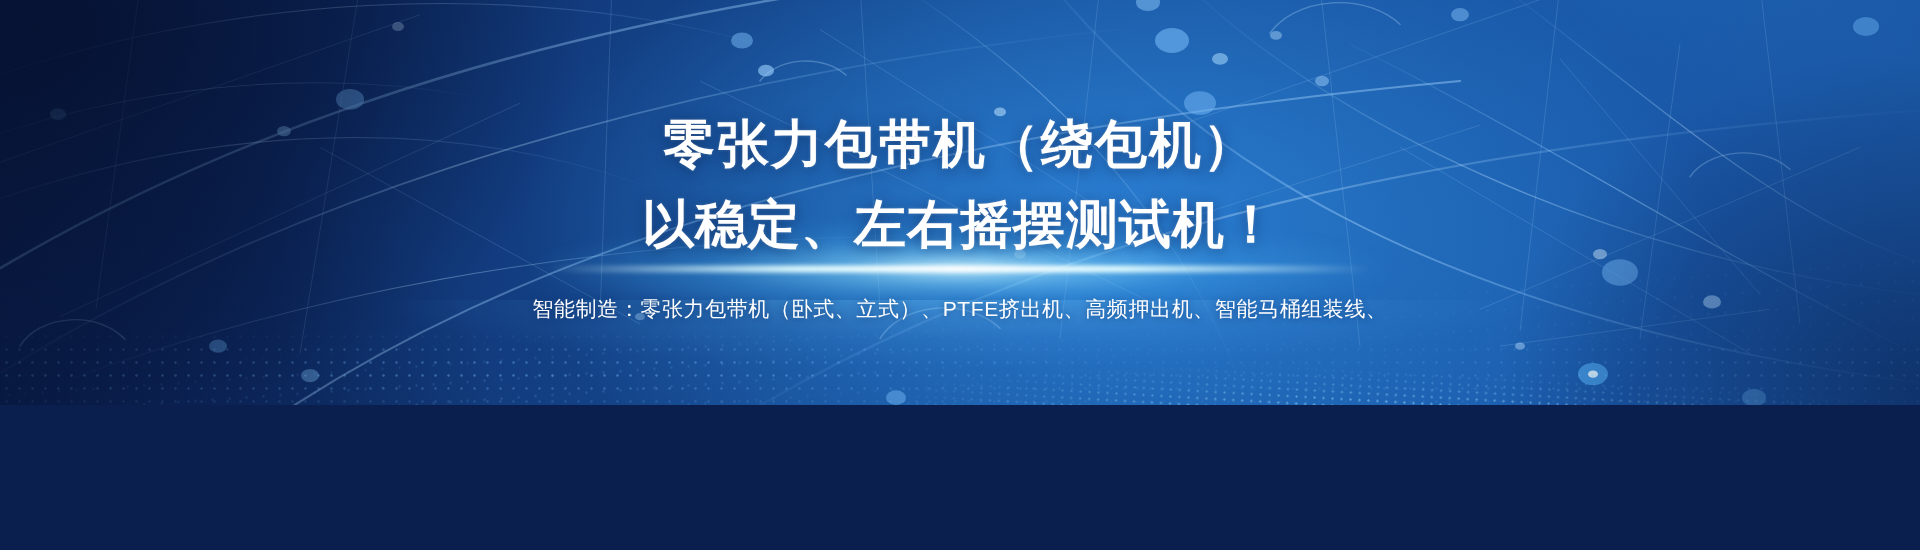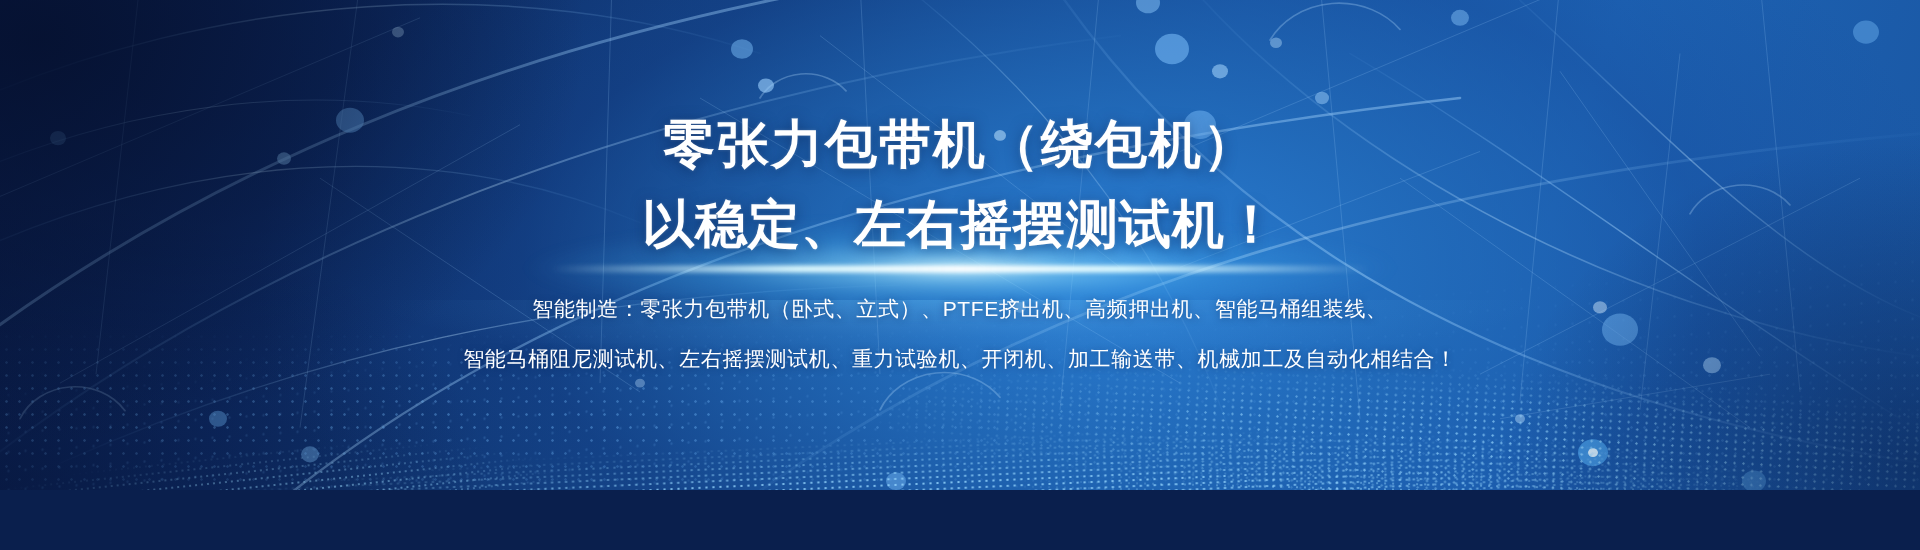--- a/index.html
+++ b/index.html
@@ -1,21 +1,21 @@
 <!DOCTYPE html>
 <html><head>
 <meta charset="utf-8">
 <style>
   html,body{margin:0;padding:0;background:#0a1f4d;}
   *{box-sizing:border-box;}
 
   .banner{
     position:relative;
     width:1920px;
-    height:490px;
+    height:405px;
     overflow:hidden;
     font-family:"Liberation Sans","DejaVu Sans",sans-serif;
     background:#0d3a86;
   }
 
   
   .bg-base{
     position:absolute; inset:0;
     background:
       radial-gradient(ellipse 1100px 620px at 58% 56%, #2b7fd4 0%, rgba(35,110,190,0.75) 28%, rgba(22,74,155,0.35) 54%, rgba(13,45,110,0) 78%),
@@ -263,17 +263,16 @@
   <div class="glow-wide"></div>
   <div class="glow-core"></div>
   <div class="glow-line"></div>
 
   <div class="content">
     <div class="headline l1">零张力包带机（绕包机）</div>
     <div class="headline l2">以稳定、左右摇摆测试机！</div>
 
     <div class="subtitle-block">
       <div class="subtitle">智能制造：零张力包带机（卧式、立式）、PTFE挤出机、高频押出机、智能马桶组装线、</div>
-      <div class="subtitle">智能马桶阻尼测试机、左右摇摆测试机、重力试验机、开闭机、加工输送带、机械加工及自动化相结合！</div>
     </div>
   </div>
 
 </div>
 
 </body></html>

